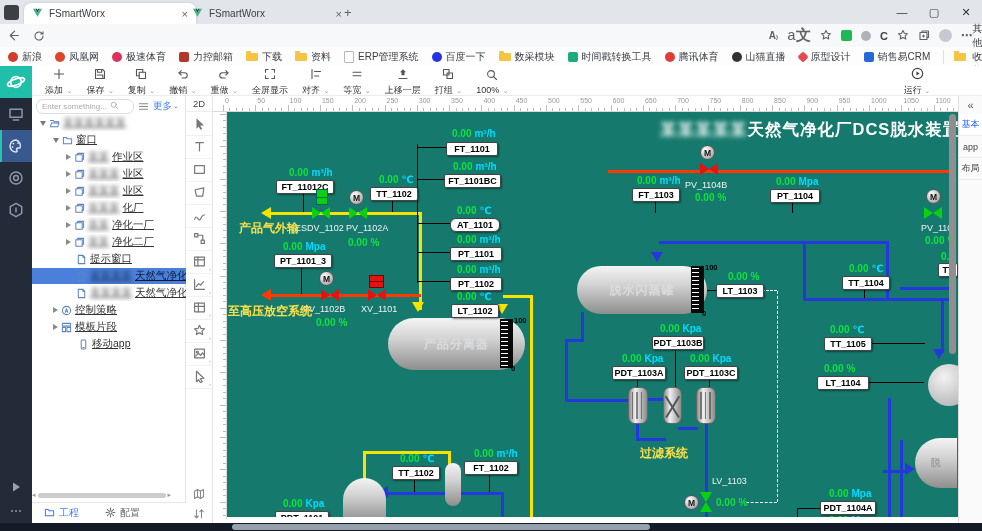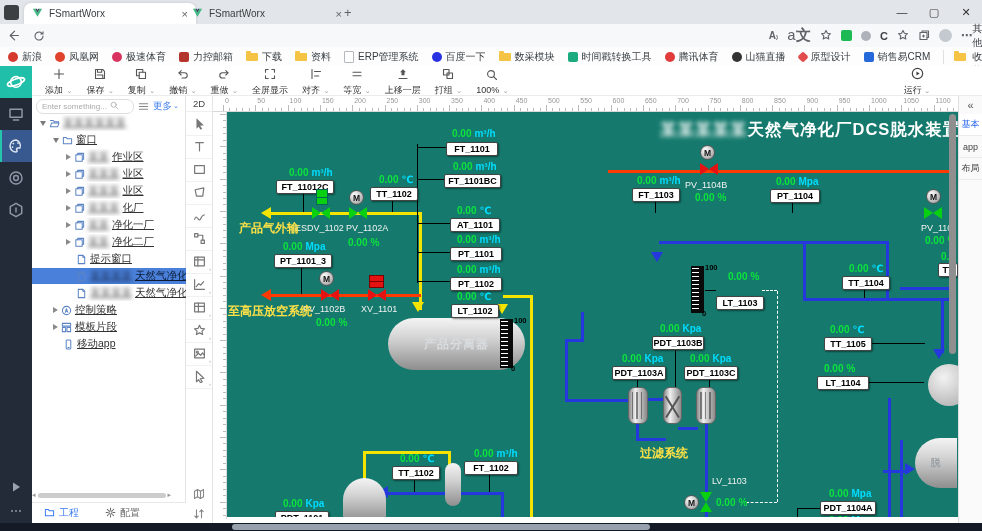--- a/index.html
+++ b/index.html
@@ -532,21 +532,21 @@
       </div>
       <div class="trow" style="top: 223px; padding-left: 21px;">
         <div class="texp closed"></div>
         <div class="tico">
           <svg viewBox="0 0 12 12" width="11" height="11" fill="none" stroke="currentColor" stroke-width="1.1" stroke-linecap="round" stroke-linejoin="round">
             <path d="M1.5 1.5h9v3h-9zM1.5 6h3.5v4.5H1.5zM6.5 6h4v4.5h-4z"></path>
           </svg>
         </div>
         <span>模板片段</span>
       </div>
-      <div class="trow" style="top: 240px; padding-left: 21px;">
+      <div class="trow" style="top: 240px; padding-left: 36px;">
         <div class="texp none"></div>
         <div class="tico">
           <svg viewBox="0 0 12 12" width="11" height="11" fill="none" stroke="currentColor" stroke-width="1.1" stroke-linecap="round" stroke-linejoin="round">
             <rect x="3.5" y="1" width="5" height="10" rx="1"></rect>
             <path d="M5.3 9.3h1.4"></path>
           </svg>
         </div>
         <span>移动app</span>
       </div>
     </div>
@@ -938,20 +938,21 @@
     <div class="dash" style="left: 535px; top: 178px; width: 15px; border-top: 1px dashed rgb(255, 255, 255);"></div>
     <div class="arrow" style="left: 34px; top: 95px; border-top: 6px solid transparent; border-bottom: 6px solid transparent; border-right: 10px solid rgb(245, 228, 0);"></div>
     <div class="arrow" style="left: 185px; top: 190px; border-left: 6px solid transparent; border-right: 6px solid transparent; border-top: 10px solid rgb(245, 228, 0);"></div>
     <div class="arrow" style="left: 269px; top: 192px; border-left: 6px solid transparent; border-right: 6px solid transparent; border-top: 10px solid rgb(245, 228, 0);"></div>
     <div class="arrow" style="left: 34px; top: 177px; border-top: 6px solid transparent; border-bottom: 6px solid transparent; border-right: 10px solid rgb(255, 58, 0);"></div>
     <div class="arrow" style="left: 424px; top: 140px; border-left: 6px solid transparent; border-right: 6px solid transparent; border-top: 10px solid rgb(36, 56, 221);"></div>
     <div class="arrow" style="left: 706px; top: 237px; border-left: 6px solid transparent; border-right: 6px solid transparent; border-top: 10px solid rgb(36, 56, 221);"></div>
     <div class="arrow" style="left: 151px; top: 374px; border-top: 6px solid transparent; border-bottom: 6px solid transparent; border-right: 10px solid rgb(36, 56, 221);"></div>
     <div class="arrow" style="left: 678px; top: 351px; border-top: 6px solid transparent; border-bottom: 6px solid transparent; border-left: 10px solid rgb(36, 56, 221);"></div>
     <div class="vessel" style="left: 161px; top: 206px; width: 137px; height: 52px; border-radius: 26px;">产品分离器</div>
+    <div class="vessel" style="left: 350px; top: 154px; width: 130px; height: 48px; border-radius: 24px;">脱水闪蒸罐</div>
     <div class="vessel" style="left: 116px; top: 366px; width: 43px; height: 44px; border-radius: 50% 50% 6px 6px;"></div>
     <div class="vessel" style="left: 218px; top: 351px; width: 16px; height: 43px; border-radius: 8px;"></div>
     <div class="vessel" style="left: 701px; top: 252px; width: 42px; height: 42px; border-radius: 50%; background: radial-gradient(circle at 38% 32%, rgb(242, 242, 242), rgb(168, 168, 168));"></div>
     <div class="vessel" style="left: 688px; top: 326px; width: 42px; height: 50px; border-radius: 25px 0px 0px 25px; color: rgb(154, 160, 164); font-size: 10px;">脱</div>
     <div class="gauge" style="left: 273px; top: 207px; height: 49px;">
       <i></i>
     </div>
     <div class="glab" style="left: 287px; top: 204px;">100</div>
     <div class="glab" style="left: 284px; top: 252px;">0</div>
     <div class="gauge" style="left: 464px; top: 154px; height: 47px;">
@@ -963,35 +964,35 @@
     <div class="filter xmark" style="left: 436px; top: 275px; width: 19px; height: 37px;"></div>
     <div class="filter striped" style="left: 469px; top: 275px; width: 20px; height: 37px;"></div>
     <div class="tagbox" style="left: 219px; top: 30px; width: 50px;">FT_1101</div>
     <div class="val" style="left: 225px; top: 16px;"><span class="n">0.00</span><span class="u ">m³/h</span></div>
     <div class="tagbox" style="left: 217px; top: 62px; width: 55px;">FT_1101BC</div>
     <div class="val" style="left: 226px; top: 49px;"><span class="n">0.00</span><span class="u ">m³/h</span></div>
     <div class="tagbox" style="left: 49px; top: 68px; width: 56px;">FT_11012C</div>
     <div class="val" style="left: 62px; top: 55px;"><span class="n">0.00</span><span class="u ">m³/h</span></div>
     <div class="tagbox" style="left: 143px; top: 75px; width: 46px;">TT_1102</div>
     <div class="val" style="left: 152px; top: 62px;"><span class="n">0.00</span><span class="u ">℃</span></div>
-    <div class="tagbox" style="left: 223px; top: 106px; width: 48px;">AT_1101</div>
+    <div class="tagbox" style="left: 223px; top: 106px; width: 48px; border-radius: 6px;">AT_1101</div>
     <div class="val" style="left: 230px; top: 93px;"><span class="n">0.00</span><span class="u ">℃</span></div>
     <div class="tagbox" style="left: 223px; top: 135px; width: 50px;">PT_1101</div>
     <div class="val" style="left: 230px; top: 122px;"><span class="n">0.00</span><span class="u ">m³/h</span></div>
     <div class="tagbox" style="left: 223px; top: 165px; width: 50px;">PT_1102</div>
     <div class="val" style="left: 230px; top: 152px;"><span class="n">0.00</span><span class="u ">m³/h</span></div>
     <div class="tagbox" style="left: 224px; top: 192px; width: 46px;">LT_1102</div>
     <div class="val" style="left: 230px; top: 179px;"><span class="n">0.00</span><span class="u ">℃</span></div>
     <div class="tagbox" style="left: 47px; top: 142px; width: 56px;">PT_1101_3</div>
     <div class="val" style="left: 56px; top: 129px;"><span class="n">0.00</span><span class="u ">Mpa</span></div>
     <div class="tagbox" style="left: 405px; top: 76px; width: 46px;">FT_1103</div>
     <div class="val" style="left: 410px; top: 63px;"><span class="n">0.00</span><span class="u ">m³/h</span></div>
     <div class="tagbox" style="left: 543px; top: 77px; width: 48px;">PT_1104</div>
     <div class="val" style="left: 549px; top: 64px;"><span class="n">0.00</span><span class="u ">Mpa</span></div>
-    <div class="tagbox" style="left: 489px; top: 184px; width: 46px;">LT_1103</div>
+    <div class="tagbox" style="left: 489px; top: 172px; width: 46px;">LT_1103</div>
     <div class="val" style="left: 501px; top: 159px;"><span class="n">0.00</span><span class="u g">%</span></div>
     <div class="tagbox" style="left: 425px; top: 224px; width: 50px;">PDT_1103B</div>
     <div class="val" style="left: 433px; top: 211px;"><span class="n">0.00</span><span class="u ">Kpa</span></div>
     <div class="tagbox" style="left: 385px; top: 254px; width: 52px;">PDT_1103A</div>
     <div class="val" style="left: 395px; top: 241px;"><span class="n">0.00</span><span class="u ">Kpa</span></div>
     <div class="tagbox" style="left: 457px; top: 254px; width: 52px;">PDT_1103C</div>
     <div class="val" style="left: 463px; top: 241px;"><span class="n">0.00</span><span class="u ">Kpa</span></div>
     <div class="tagbox" style="left: 615px; top: 164px; width: 46px;">TT_1104</div>
     <div class="val" style="left: 622px; top: 151px;"><span class="n">0.00</span><span class="u ">℃</span></div>
     <div class="tagbox" style="left: 597px; top: 225px; width: 46px;">TT_1105</div>

